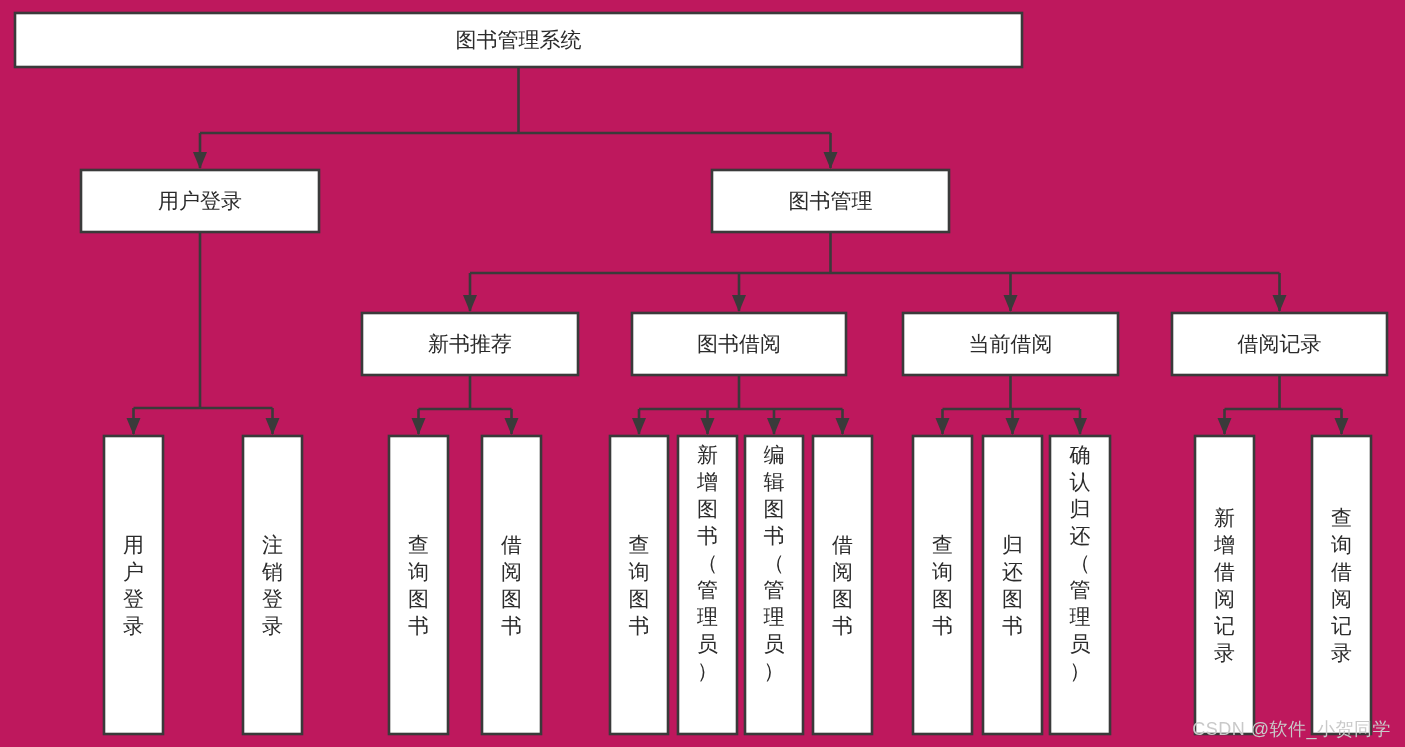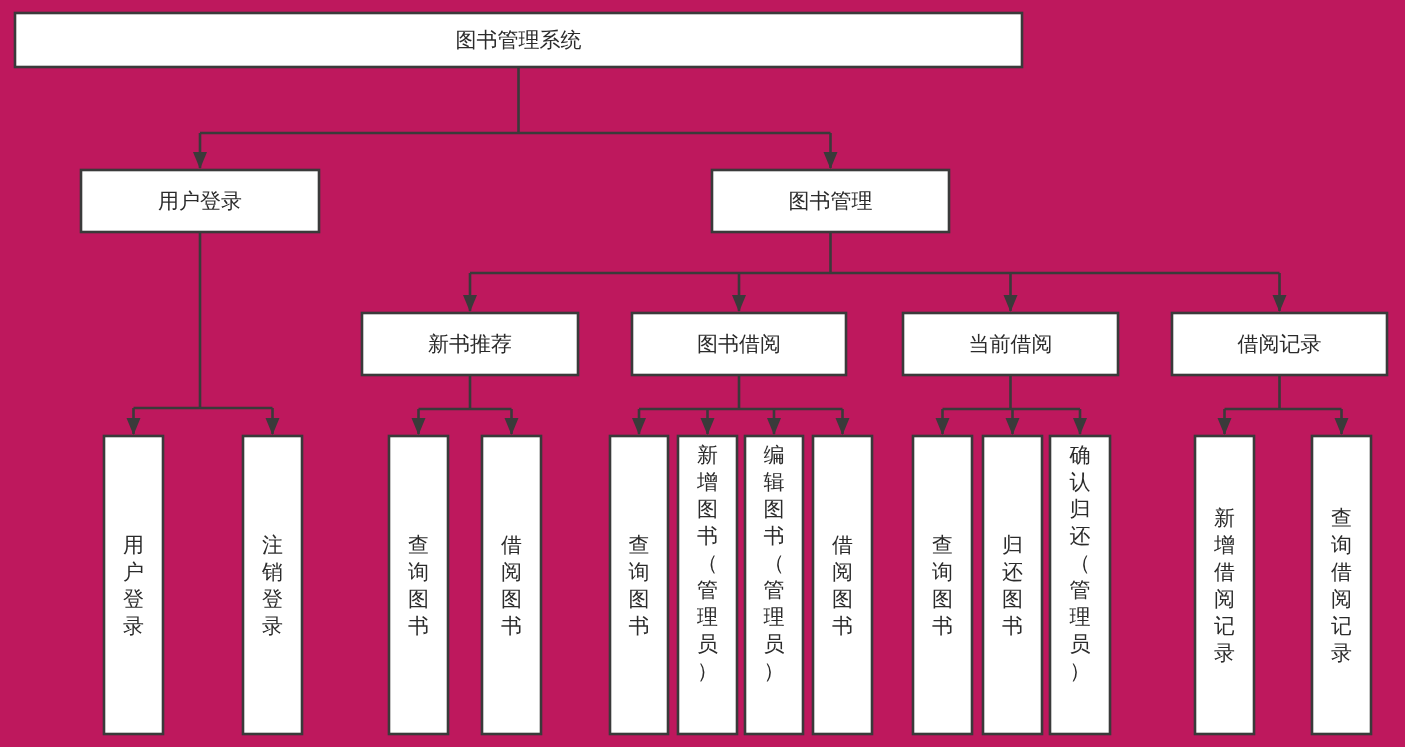--- a/index.html
+++ b/index.html
@@ -209,14 +209,15 @@
           <text x="1224.5" y="525" class="node-label-v"><tspan x="1224.5" dy="0">新</tspan><tspan x="1224.5" dy="27">增</tspan><tspan x="1224.5" dy="27">借</tspan><tspan x="1224.5" dy="27">阅</tspan><tspan x="1224.5" dy="27">记</tspan><tspan x="1224.5" dy="27">录</tspan></text>
         </g>
         <g>
           <rect x="1312" y="436" width="59" height="298" class="node-rect"></rect>
           <text x="1341.5" y="525" class="node-label-v"><tspan x="1341.5" dy="0">查</tspan><tspan x="1341.5" dy="27">询</tspan><tspan x="1341.5" dy="27">借</tspan><tspan x="1341.5" dy="27">阅</tspan><tspan x="1341.5" dy="27">记</tspan><tspan x="1341.5" dy="27">录</tspan></text>
         </g>
       </g>
 
   </svg>
 
+  <div class="watermark-text">CSDN @软件_小贺同学</div>
 
 </div>
 
 </body></html>

